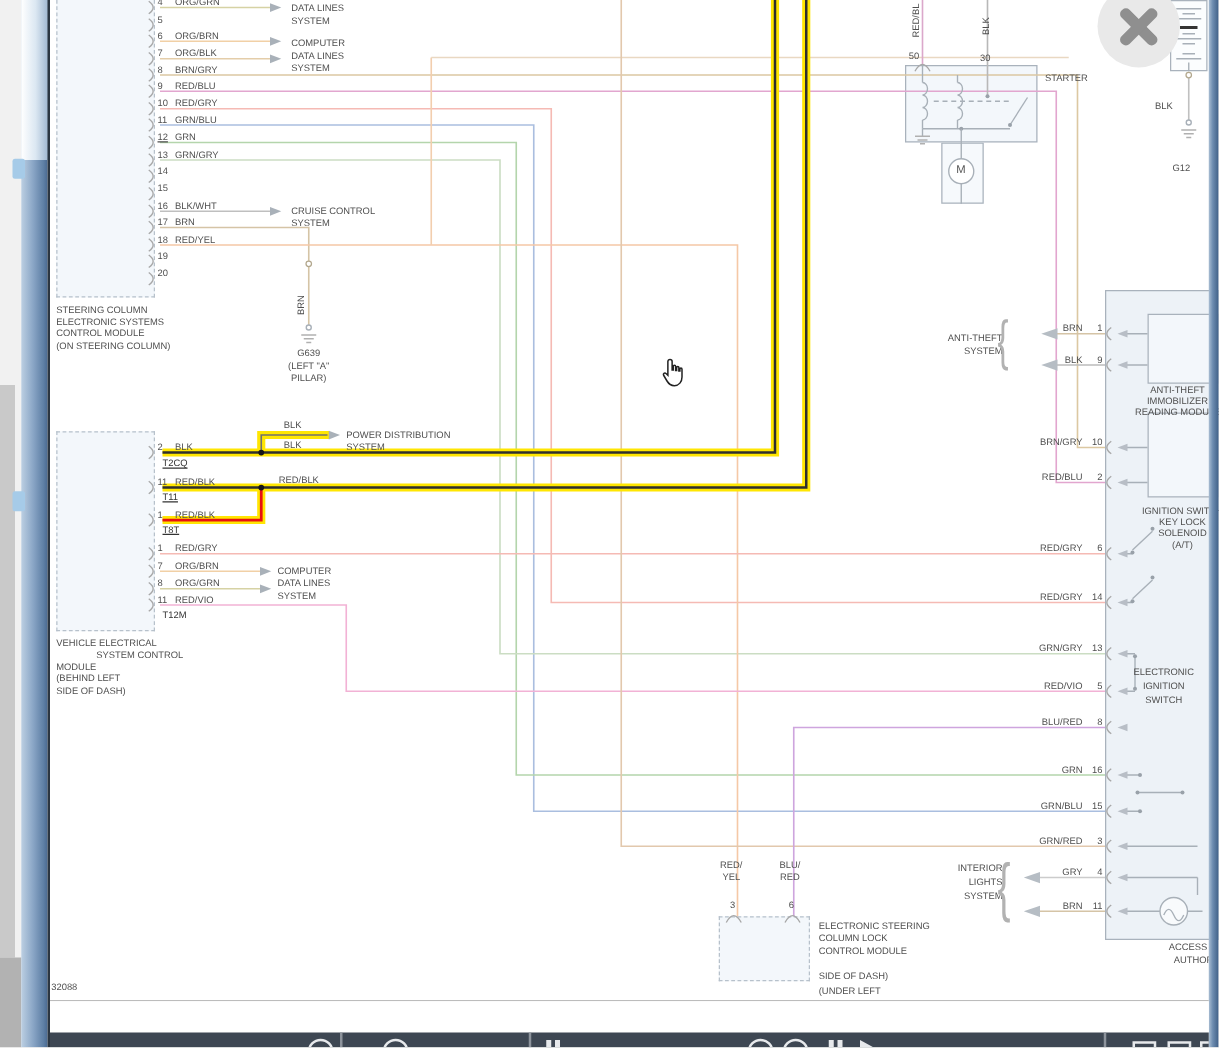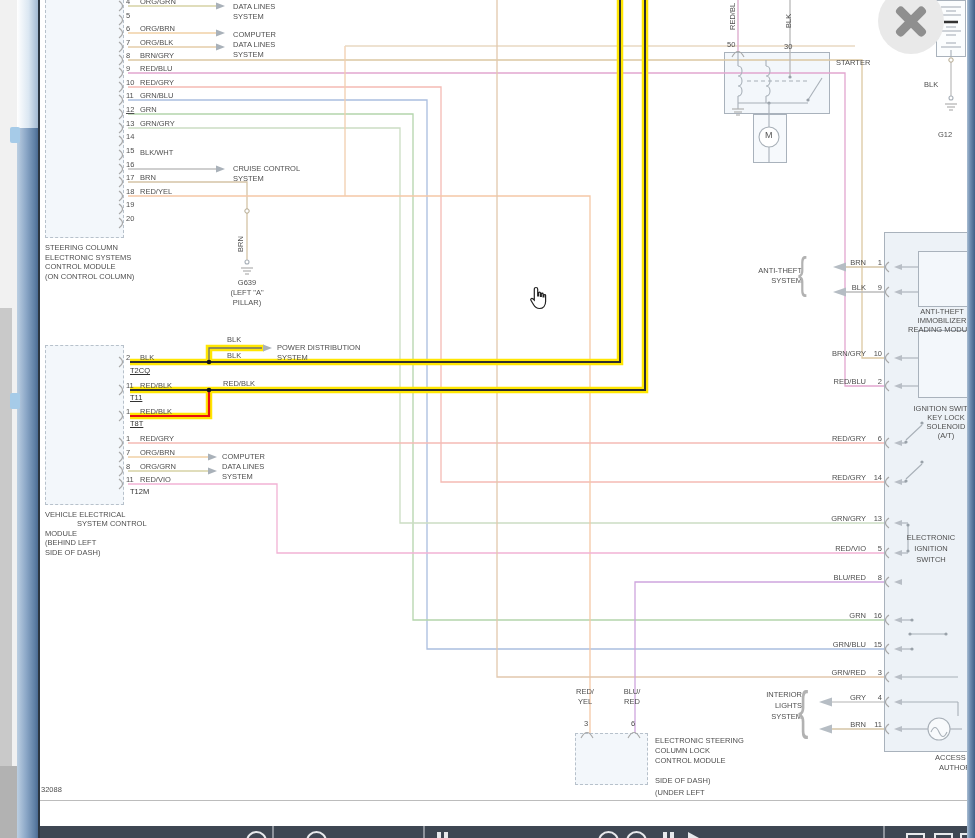--- a/index.html
+++ b/index.html
@@ -246,34 +246,34 @@
       <div class="lbl" style="left: 126px; top: 214px;">20</div>
       <div class="lbl" style="left: 140px; top: -3px;">ORG/GRN</div>
       <div class="lbl" style="left: 140px; top: 24px;">ORG/BRN</div>
       <div class="lbl" style="left: 140px; top: 38px;">ORG/BLK</div>
       <div class="lbl" style="left: 140px; top: 51px;">BRN/GRY</div>
       <div class="lbl" style="left: 140px; top: 64px;">RED/BLU</div>
       <div class="lbl" style="left: 140px; top: 78px;">RED/GRY</div>
       <div class="lbl" style="left: 140px; top: 91px;">GRN/BLU</div>
       <div class="lbl" style="left: 140px; top: 105px;">GRN</div>
       <div class="lbl" style="left: 140px; top: 119px;">GRN/GRY</div>
-      <div class="lbl" style="left: 140px; top: 148px;">BLK/WHT</div>
+      <div class="lbl" style="left: 140px; top: 160px;">BLK/WHT</div>
       <div class="lbl" style="left: 140px; top: 173px;">BRN</div>
       <div class="lbl" style="left: 140px; top: 187px;">RED/YEL</div>
       <div class="lbl" style="left: 233px; top: 2px;">DATA LINES</div>
       <div class="lbl" style="left: 233px; top: 12px;">SYSTEM</div>
       <div class="lbl" style="left: 233px; top: 30px;">COMPUTER</div>
       <div class="lbl" style="left: 233px; top: 40px;">DATA LINES</div>
       <div class="lbl" style="left: 233px; top: 50px;">SYSTEM</div>
       <div class="lbl" style="left: 233px; top: 164px;">CRUISE CONTROL</div>
       <div class="lbl" style="left: 233px; top: 174px;">SYSTEM</div>
       <div class="lbl" style="left: 45px; top: 243px;">STEERING COLUMN</div>
       <div class="lbl" style="left: 45px; top: 253px;">ELECTRONIC SYSTEMS</div>
       <div class="lbl" style="left: 45px; top: 262px;">CONTROL MODULE</div>
-      <div class="lbl" style="left: 45px; top: 272px;">(ON CONTROL COLUMN)</div>
+      <div class="lbl" style="left: 45px; top: 272px;">(ON STEERING COLUMN)</div>
       <div class="lbl" style="left: 236px; top: 252px; transform: rotate(-90deg);">BRN</div>
       <div class="lbl" style="left: 217px; top: 278px; width: 60px; text-align: center;">G639</div>
       <div class="lbl" style="left: 217px; top: 288px; width: 60px; text-align: center;">(LEFT "A"</div>
       <div class="lbl" style="left: 217px; top: 298px; width: 60px; text-align: center;">PILLAR)</div>
       <div class="lbl" style="left: 126px; top: 353px;">2</div>
       <div class="lbl" style="left: 126px; top: 381px;">11</div>
       <div class="lbl" style="left: 126px; top: 407px;">1</div>
       <div class="lbl" style="left: 126px; top: 434px;">1</div>
       <div class="lbl" style="left: 126px; top: 448px;">7</div>
       <div class="lbl" style="left: 126px; top: 462px;">8</div>

